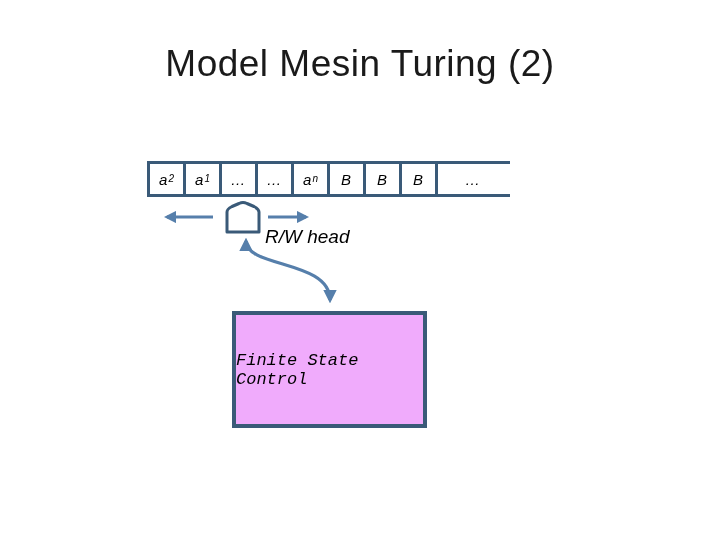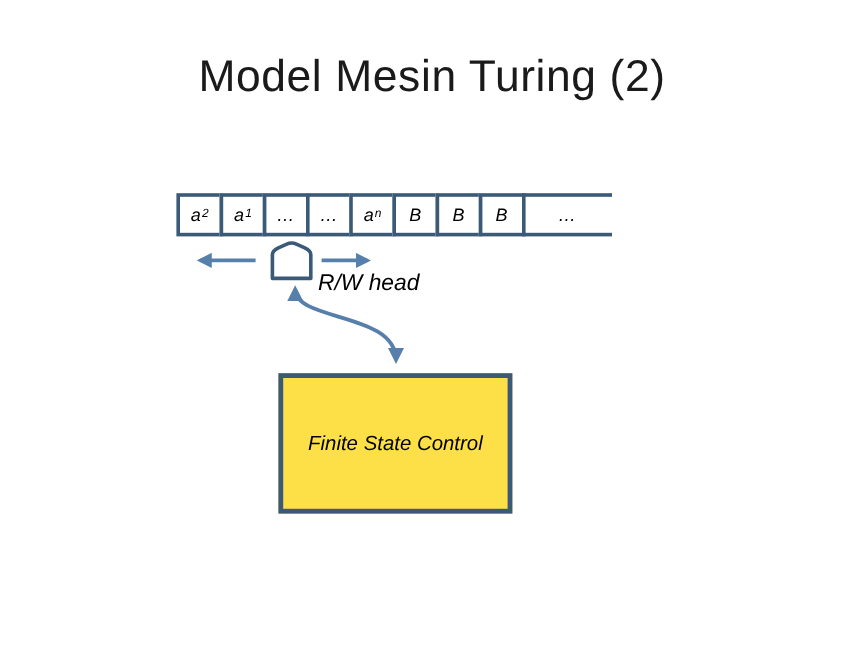--- a/index.html
+++ b/index.html
@@ -27,22 +27,22 @@
     display:flex; align-items:center; justify-content:center;
     font-style:italic; font-size:15px; color:#000;
   }
   .diagram-svg { position:absolute; left:0; top:0; width:720px; height:540px; }
   .rw-label {
     position:absolute; left:265px; top:226px;
     font-style:italic; font-size:19px; color:#000;
   }
   .control-box {
     position:absolute; left:232px; top:311px; width:195px; height:117px;
-    box-sizing:border-box; border:4px solid #3a5a78; background:#fde047;
-    display:flex; align-items:center; justify-content:center;
+    box-sizing:border-box; border:4px solid #3a5a78; background:#f0abfc;
+    display:flex; align-items:center; justify-content:center;font-family:Liberation Mono, monospace;
   }
   .control-box span { font-style:italic; font-size:17px; color:#000; }
   .page-number {
     position:absolute; left:662px; top:498px; width:20px; text-align:center;
     font-size:13px; color:#808080;
   }
 </style>
 </head>
 <body>
 

